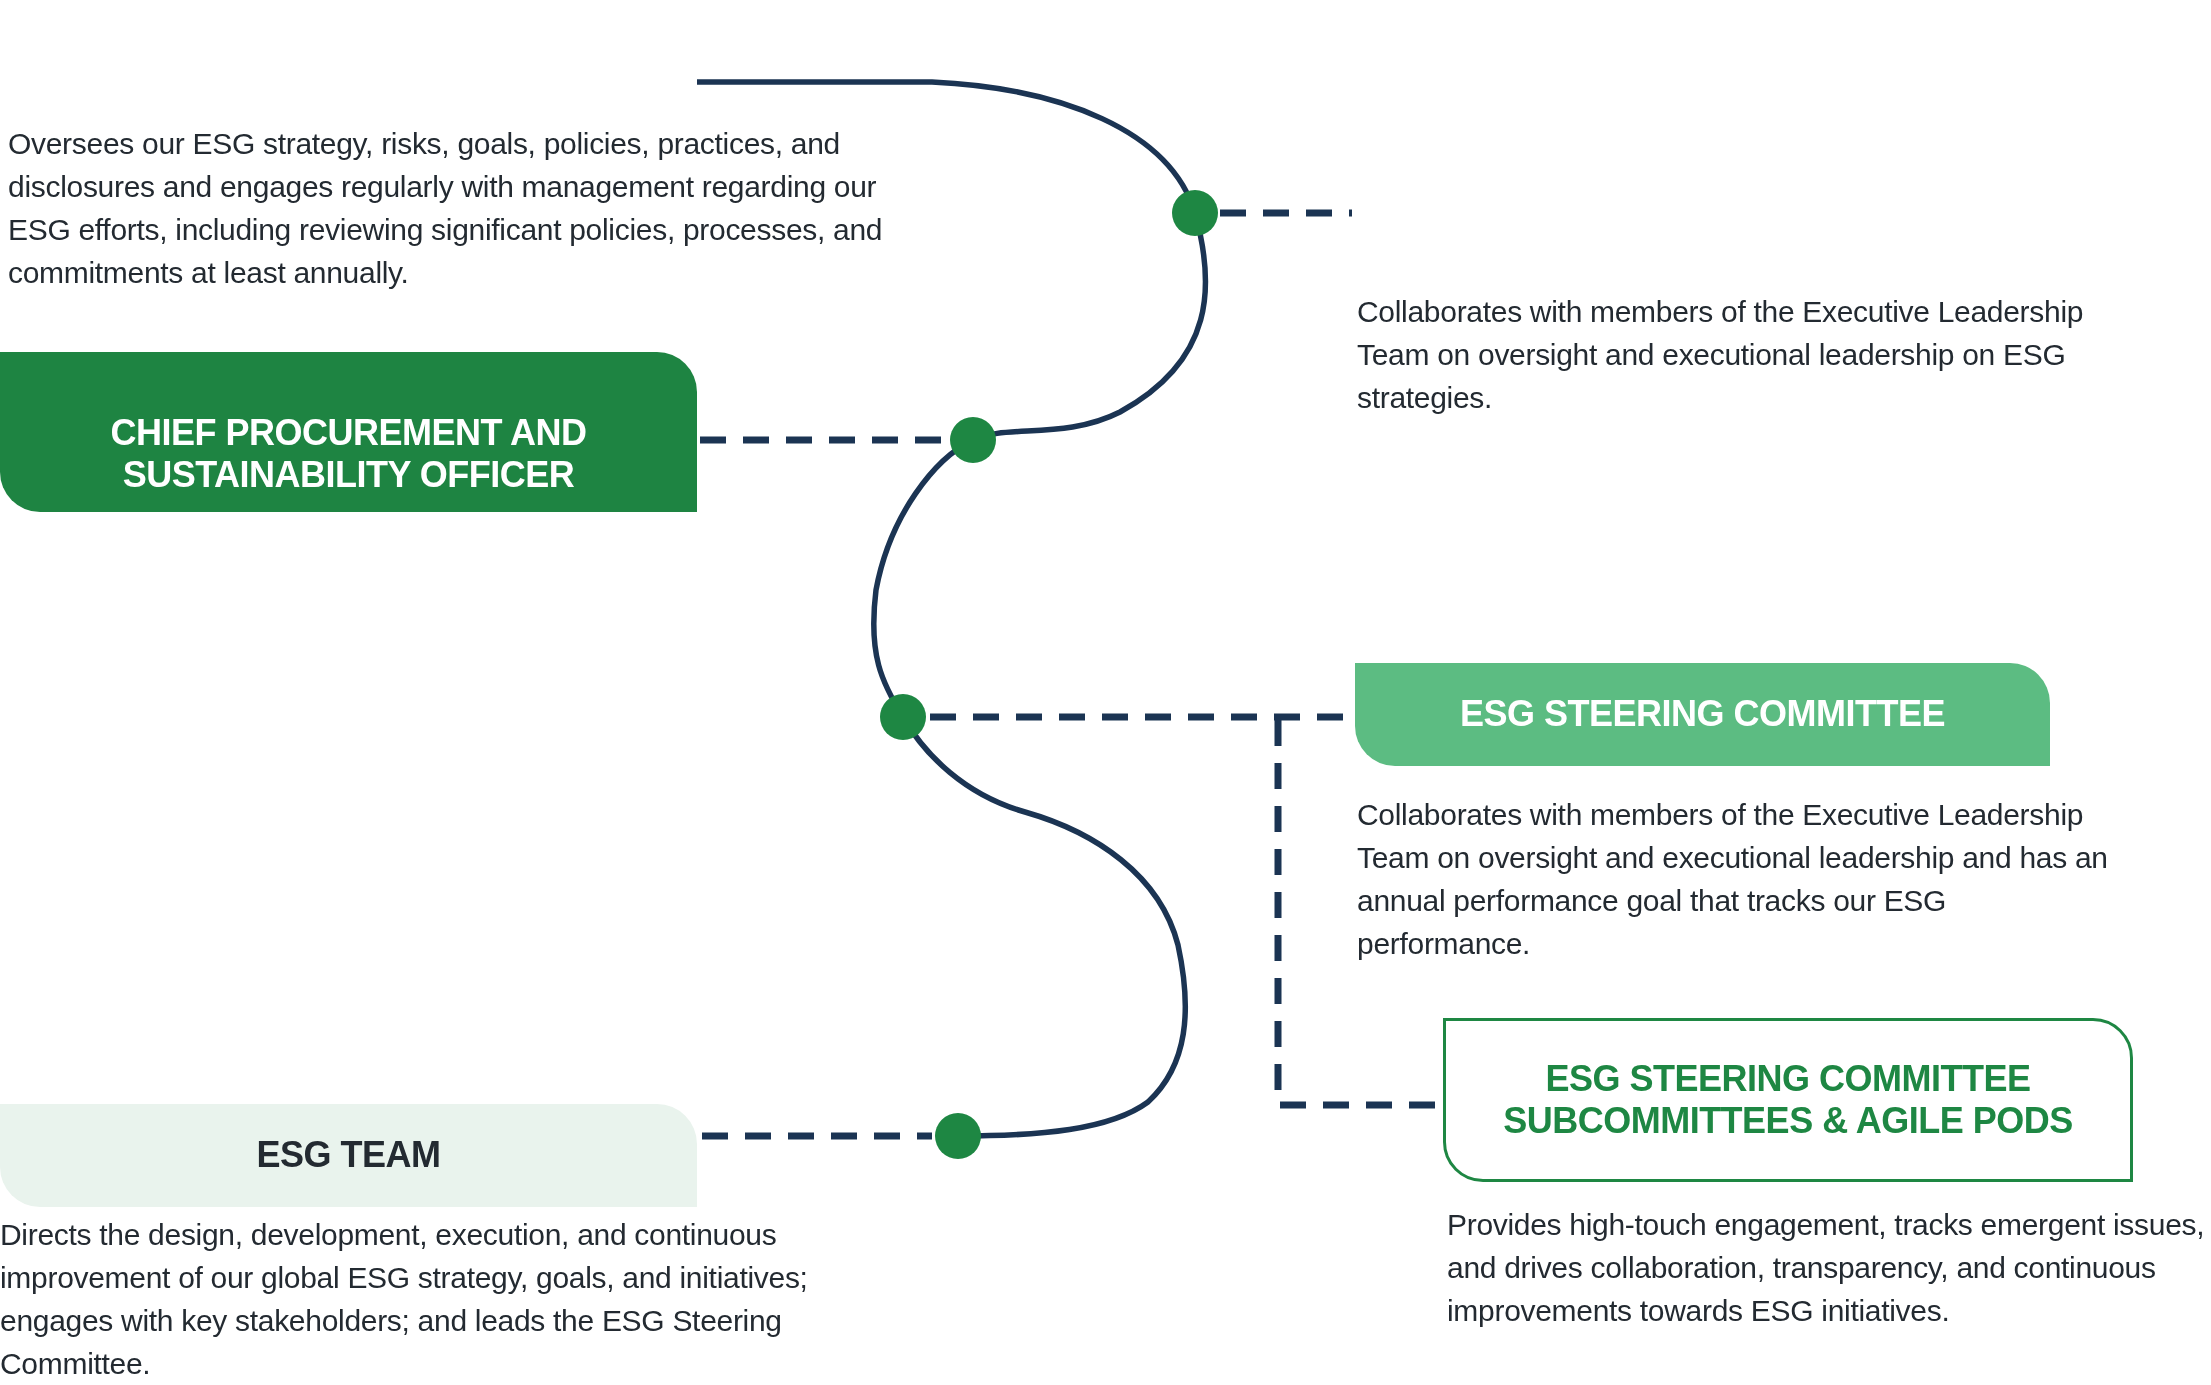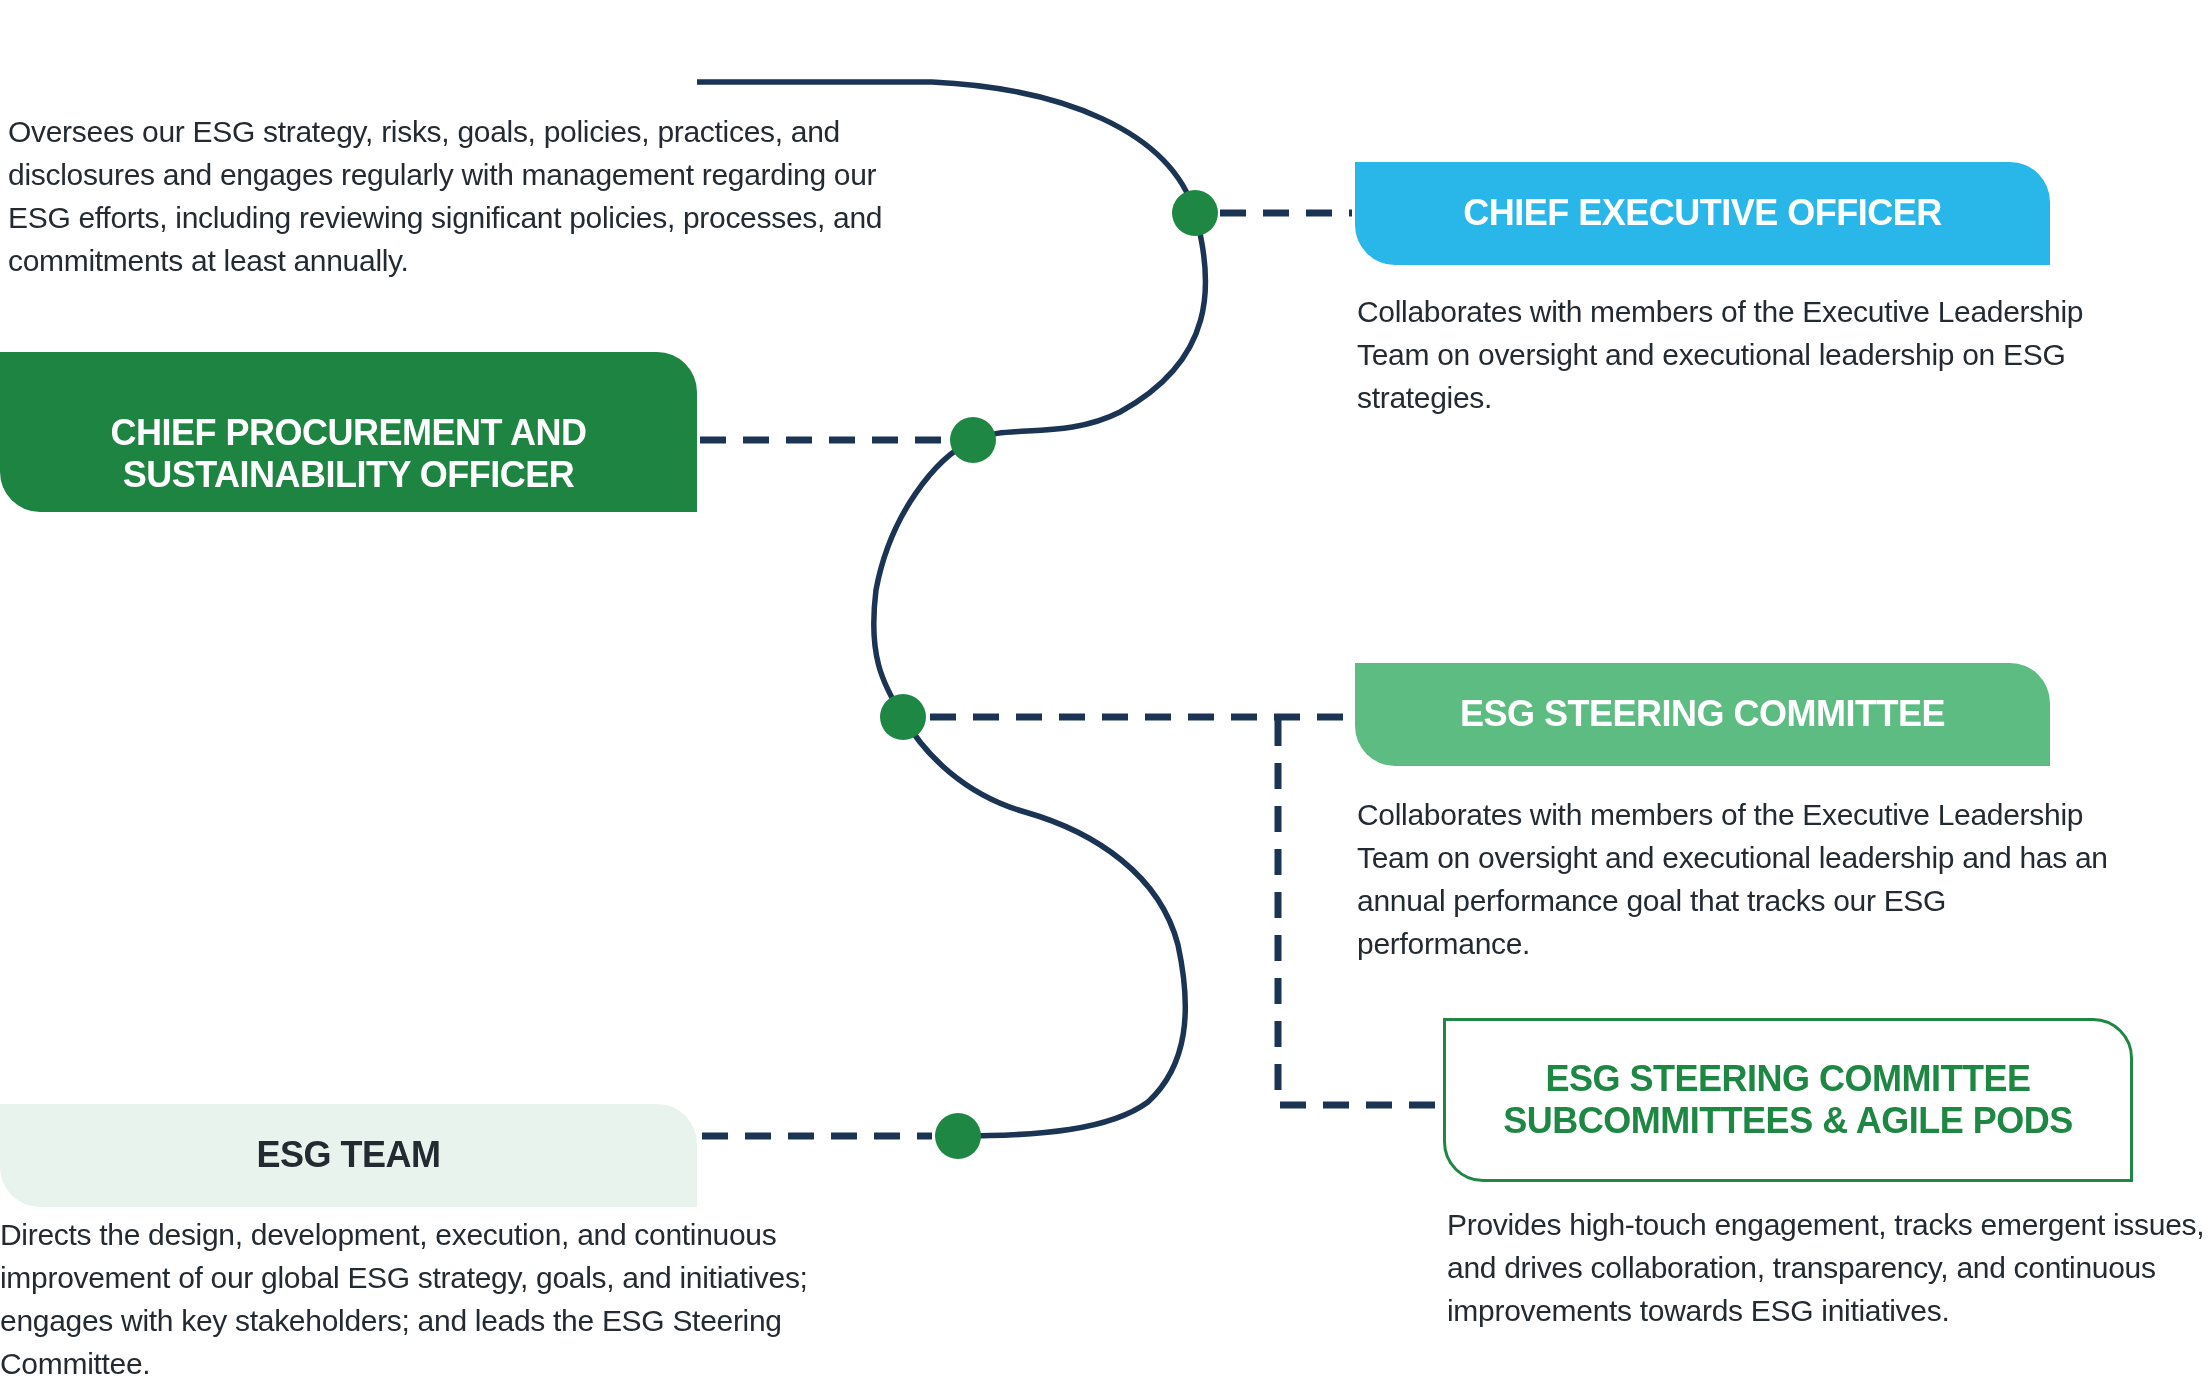--- a/index.html
+++ b/index.html
@@ -37,21 +37,21 @@
   .box-board{left:0;top:3px;width:697px;height:98px;background:#1b3453;}
   .box-cpso{left:0;top:352px;width:697px;height:160px;background:#1e8442;}
   .box-esgteam{left:0;top:1104px;width:697px;height:103px;background:#e9f3ed;}
   .box-esgteam .node-title{color:#232a31;}
   .box-ceo{left:1355px;top:162px;width:695px;height:103px;background:#29b6e8;}
   .box-steering{left:1355px;top:663px;width:695px;height:103px;background:#5cbc82;}
   .box-subcom{left:1443px;top:1018px;width:690px;height:164px;background:#ffffff;border:3px solid #1e8743;}
   .box-subcom .node-title{color:#1e8743;text-align:center;}
   .title-narrow{max-width:540px;margin-top:44px;}
   .title-subcom{max-width:580px;}
-  .desc-board{left:8px;top:110px;width:915px;}
+  .desc-board{left:8px;top:122px;width:915px;}
   .desc-cpso{left:8px;top:543px;width:745px;}
   .desc-esgteam{left:0;top:1213px;width:855px;}
   .desc-ceo{left:1357px;top:290px;width:745px;}
   .desc-steering{left:1357px;top:793px;width:770px;}
   .desc-subcom{left:1447px;top:1203px;width:775px;}
 </style>
 </head>
 <body>
 
 <div class="canvas">
@@ -76,23 +76,20 @@
     <line x1="702" y1="1136" x2="932" y2="1136" stroke="#1b3453" stroke-width="7" stroke-dasharray="26 17"></line>
 
     <circle cx="1195" cy="213" r="23" fill="#1e8743"></circle>
     <circle cx="973" cy="440" r="23" fill="#1e8743"></circle>
     <circle cx="903" cy="717" r="23" fill="#1e8743"></circle>
     <circle cx="958" cy="1136" r="23" fill="#1e8743"></circle>
   </svg>
 
   <div class="desc desc-board">Oversees our ESG strategy, risks, goals, policies, practices, and disclosures and engages regularly with management regarding our ESG efforts, including reviewing significant policies, processes, and commitments at least annually.</div>
 
-  <div class="node-box box-ceo">
-    <div class="node-title">CHIEF EXECUTIVE OFFICER</div>
-  </div>
   <div class="desc desc-ceo">Collaborates with members of the Executive Leadership Team on oversight and executional leadership on ESG strategies.</div>
 
   <div class="node-box box-cpso">
     <div class="node-title title-narrow">CHIEF PROCUREMENT AND SUSTAINABILITY OFFICER</div>
   </div>
 
   <div class="node-box box-steering">
     <div class="node-title">ESG STEERING COMMITTEE</div>
   </div>
   <div class="desc desc-steering">Collaborates with members of the Executive Leadership Team on oversight and executional leadership and has an annual performance goal that tracks our ESG performance.</div>

